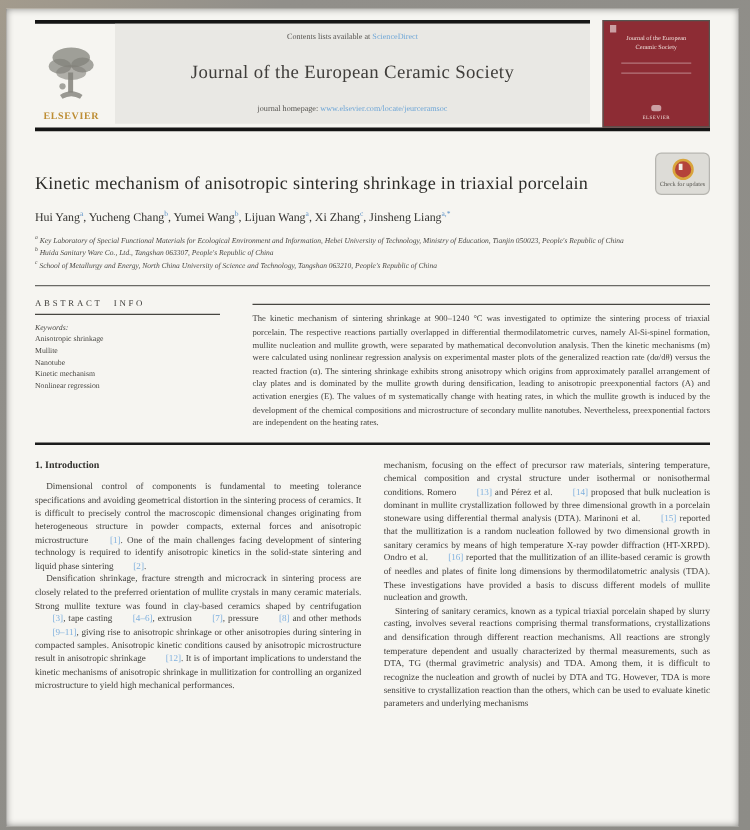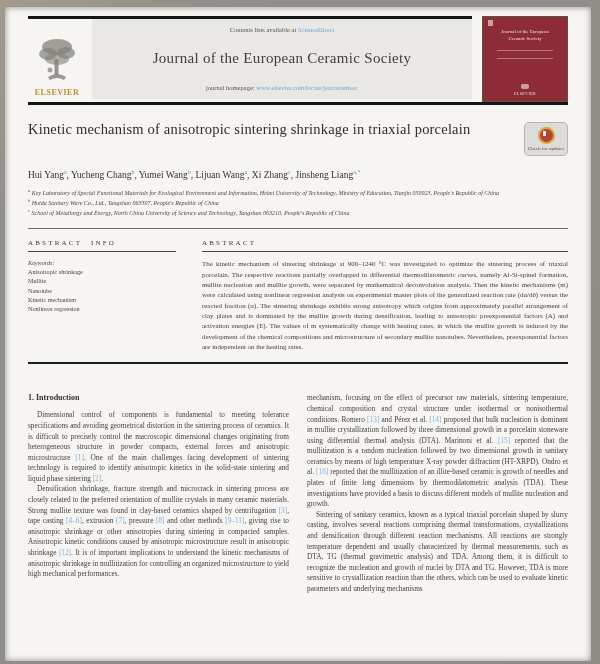--- a/index.html
+++ b/index.html
@@ -38,21 +38,21 @@
     width:84px;height:84px;margin-left:10px;margin-top:0px;
     background:#8d2c34;border:1px solid #55544f;position:relative;
     display:flex;flex-direction:column;align-items:center;
   }
   .cover-title{margin-top:12px;width:62px;text-align:center;font-size:5px;line-height:1.35;color:#f0dfda;}
   .cover-line{width:56px;height:1px;background:rgba(255,255,255,.35);margin-top:7px;}
   .cover-corner{position:absolute;top:3px;left:5px;width:5px;height:6px;background:rgba(255,255,255,.55);}
   .cover-bottom{position:absolute;bottom:5px;left:0;right:0;text-align:center;font-size:4px;color:#f0dfda;letter-spacing:.4px;}
   .cover-dot{position:absolute;bottom:12px;left:50%;margin-left:-4px;width:8px;height:5px;background:rgba(255,255,255,.55);border-radius:2px;}
   
-  .title-row{display:flex;align-items:flex-start;margin-top:15px;}
+  .title-row{display:flex;align-items:flex-end;margin-top:15px;}
   .page-title{flex:1;font-size:14.5px;line-height:1.25;color:#2e2d2a;letter-spacing:.2px;}
   .check-badge{
     width:42px;height:32px;margin-left:12px;margin-top:2px;flex:0 0 auto;
     background:#dddcd7;border:1px solid #b6b5b0;border-radius:5px;
     display:flex;flex-direction:column;align-items:center;justify-content:center;cursor:pointer;
   }
   .crossmark{width:13px;height:13px;border-radius:50%;background:#b4433a;border:2px solid #d9a53c;position:relative;}
   .crossmark::after{content:"";position:absolute;left:3.5px;top:2px;width:3px;height:5px;background:#f2ece4;}
   .check-text{font-size:5px;line-height:1.15;color:#56554f;text-align:center;margin-top:2px;}
   
@@ -64,27 +64,27 @@
   
   .info-grid{display:flex;padding:10px 0 10px 0;}
   .info-col{width:148px;flex:0 0 auto;}
   .abs-col{flex:1;margin-left:26px;}
   .sec-head{font-size:7px;letter-spacing:2.2px;word-spacing:5px;color:#3c3b38;}
   .head-rule{height:1.5px;background:#474641;margin-top:4px;margin-bottom:7px;}
   .kw-label{font-size:6.2px;font-style:italic;color:#4a4945;margin-bottom:1px;}
   .keyword{font-size:6.2px;line-height:1.5;color:#4a4945;}
   .abstract-text{font-size:6.9px;line-height:1.5;text-align:justify;color:#413f3c;}
   
-  .body-grid{display:flex;padding-top:29px;}
+  .body-grid{display:flex;padding-top:11px;}
   .col{flex:1;min-width:0;}
   .col + .col{margin-left:18px;}
   .section-heading{font-size:8px;font-weight:bold;color:#33322f;margin-bottom:8px;}
   .para{font-size:7.3px;line-height:1.45;text-align:justify;color:#413f3c;margin:0 0 0 0;}
   .para.indent{text-indent:9px;}
-  .cite{color:#7fb0de;}
+  .cite{color:#7fb0de;margin-left:14px;}
   sup{line-height:0;}
 </style>
 </head>
 <body>
 
 <div class="page">
   <div class="content">
 
     <div class="header">
       <div class="header-left">
@@ -153,21 +153,20 @@
         <div class="kw-label">Keywords:</div>
         <div>
             <div class="keyword">Anisotropic shrinkage</div>
             <div class="keyword">Mullite</div>
             <div class="keyword">Nanotube</div>
             <div class="keyword">Kinetic mechanism</div>
             <div class="keyword">Nonlinear regression</div>
           </div>
       </div>
       <div class="abs-col">
-        <div class="sec-head">ABSTRACT</div>
         <div class="head-rule"></div>
         <div class="abstract-text">The kinetic mechanism of sintering shrinkage at 900–1240 °C was investigated to optimize the sintering process of triaxial porcelain. The respective reactions partially overlapped in differential thermodilatometric curves, namely Al-Si-spinel formation, mullite nucleation and mullite growth, were separated by mathematical deconvolution analysis. Then the kinetic mechanisms (m) were calculated using nonlinear regression analysis on experimental master plots of the generalized reaction rate (dα/dθ) versus the reacted fraction (α). The sintering shrinkage exhibits strong anisotropy which origins from approximately parallel arrangement of clay plates and is dominated by the mullite growth during densification, leading to anisotropic preexponential factors (A) and activation energies (E). The values of m systematically change with heating rates, in which the mullite growth is induced by the development of the chemical compositions and microstructure of secondary mullite nanotubes. Nevertheless, preexponential factors are independent on the heating rates.</div>
       </div>
     </div>
 
     <div class="rule-med"></div>
 
     <div class="body-grid">
       <div class="col">
         <div class="section-heading">1. Introduction</div>

